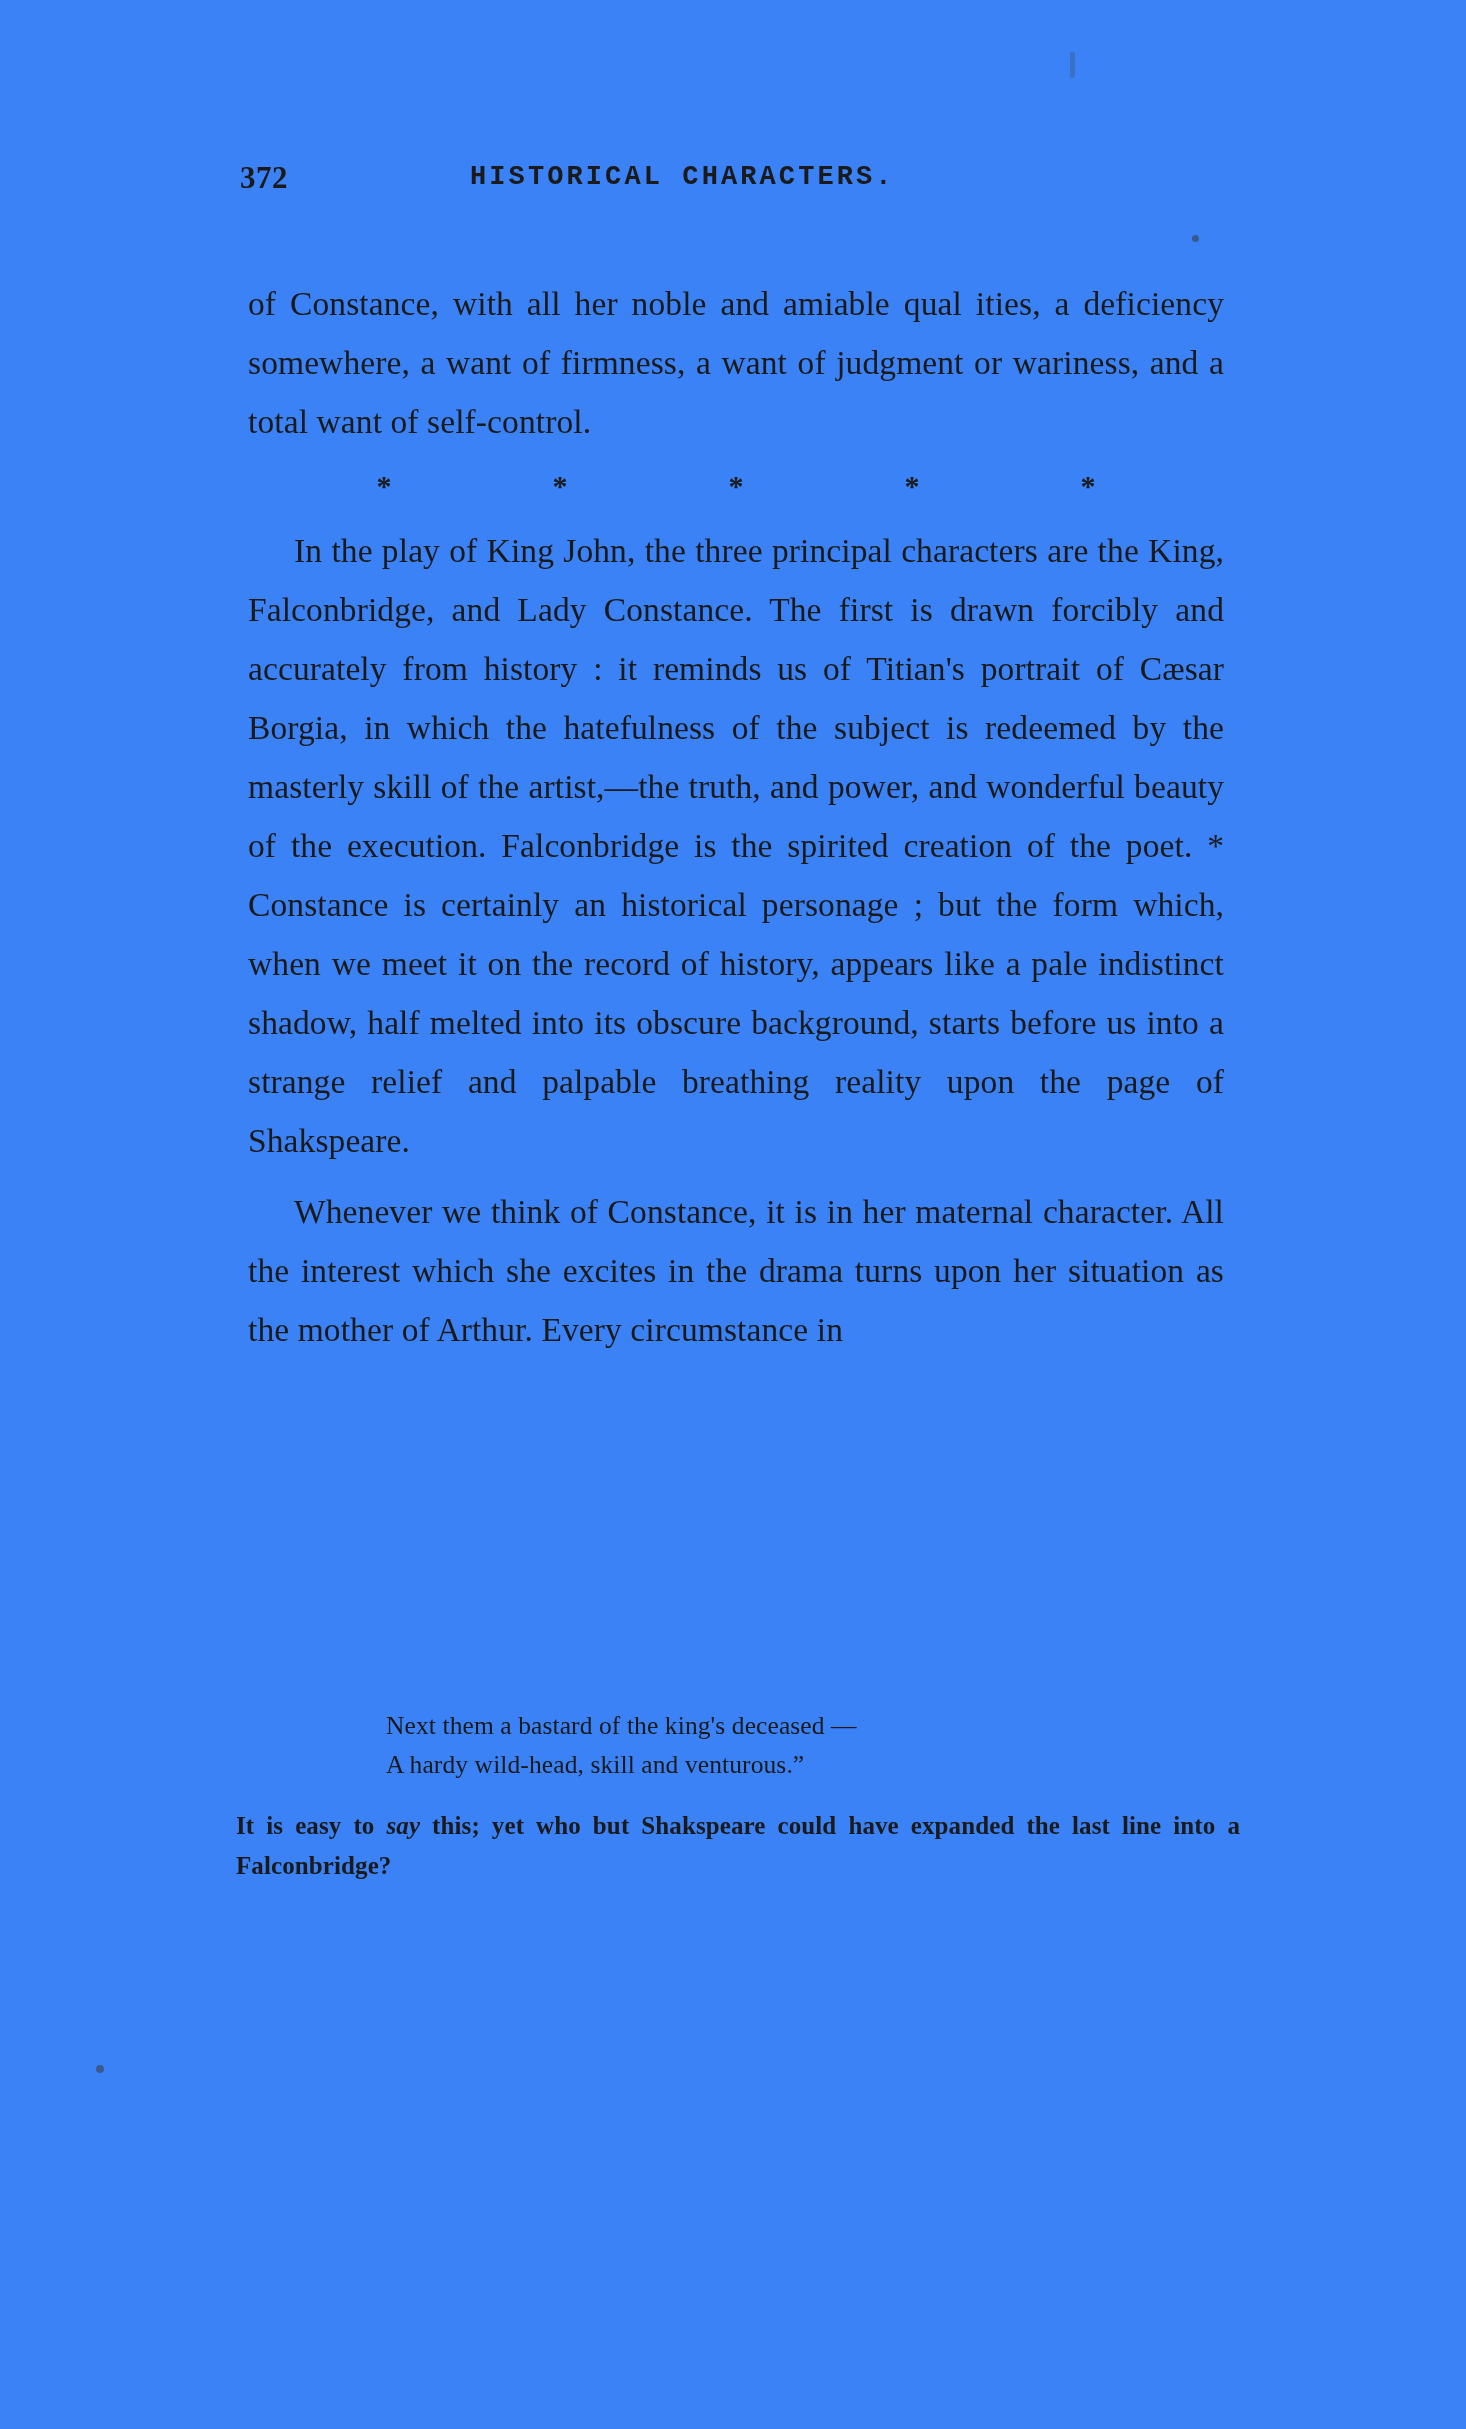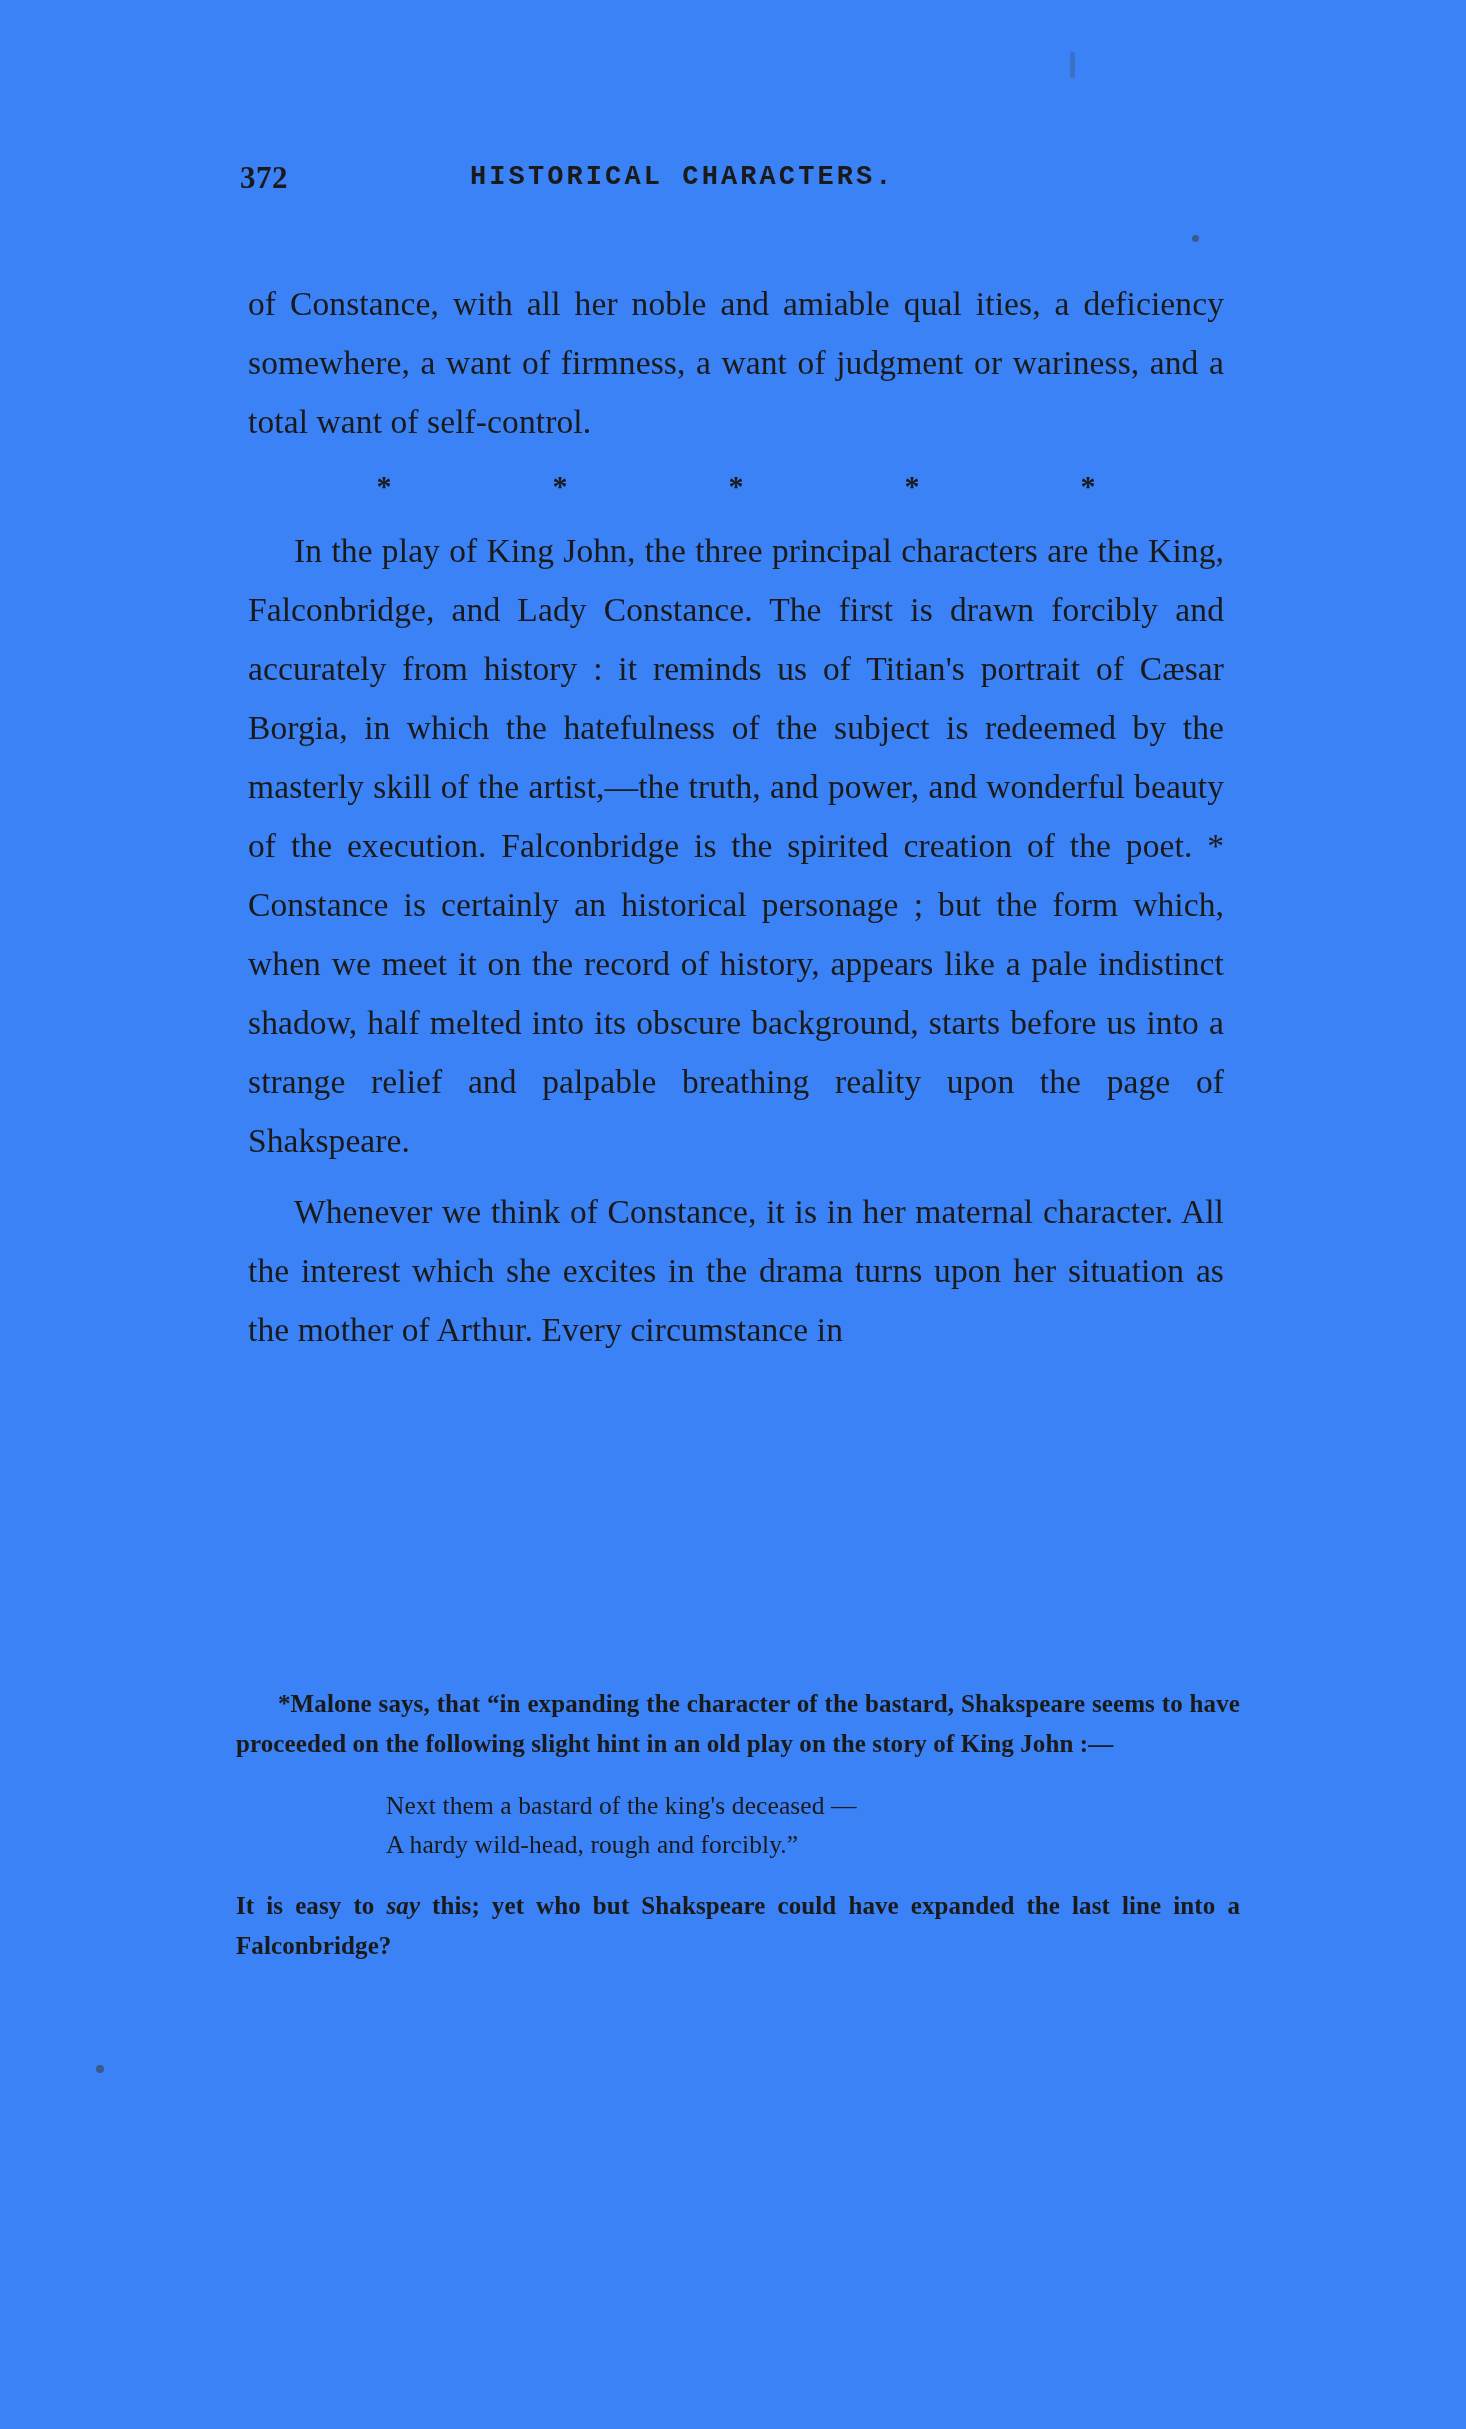--- a/index.html
+++ b/index.html
@@ -140,23 +140,22 @@
       <span>*</span>
     </div>
 
     <p class="body indent">In the play of King John, the three principal characters are the King, Falconbridge, and Lady Constance.   The first is drawn forcibly and accurately from history : it reminds us of Titian's portrait of Cæsar Borgia, in which the hatefulness of the subject is redeemed by the masterly skill of the artist,—the truth, and power, and wonderful beauty of the execution.   Falconbridge is the spirited creation of the poet. *   Constance is certainly an historical personage ; but the form which, when we meet it on the record of history, appears like a pale indistinct shadow, half melted into its obscure background, starts before us into a strange relief and palpable breathing reality upon the page of Shakspeare.</p>
 
     <p class="body indent">Whenever we think of Constance, it is in her maternal character.   All the interest which she excites in the drama turns upon her situation as the mother of Arthur.   Every circumstance in</p>
 
   </div>
 
   <div class="footnote">
-    <p class="fn-para fn-first"><span>*</span><span>Malone says, that “in expanding the character of the bastard, Shakspeare seems to have proceeded on the following slight hint in an old play on the story of King John :—</span></p>
 
     <div class="verse">
       <div>Next them a bastard of the king's deceased —</div>
-      <div>A hardy wild-head, rough and forcibly.”</div>
+      <div>A hardy wild-head, skill and venturous.”</div>
     </div>
 
     <p class="fn-para fn-last"><span>It is easy to </span><span class="ital">say</span><span> this; yet who but Shakspeare could have expanded the last line into a Falconbridge?</span></p>
   </div>
 
 </div>
 
 </body></html>

